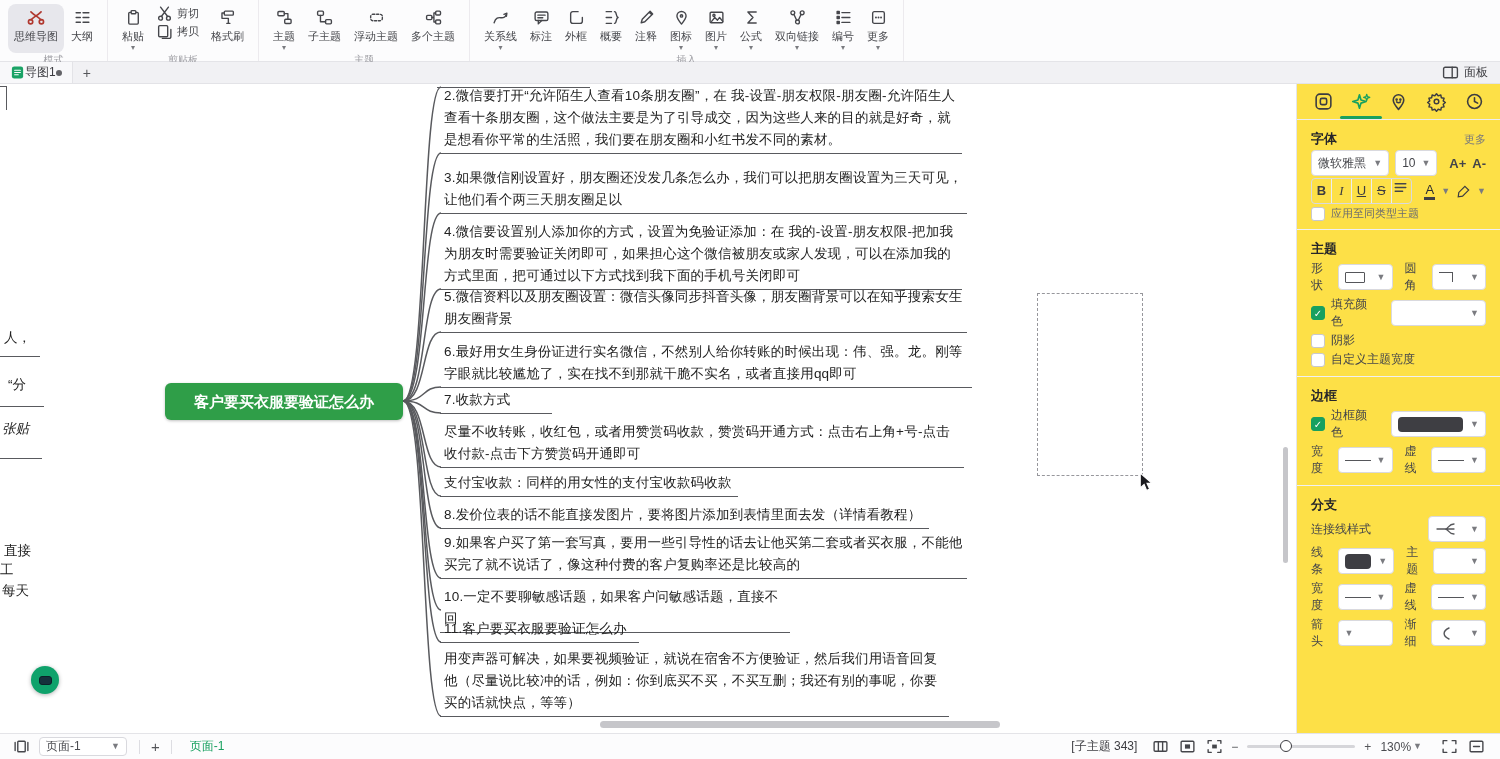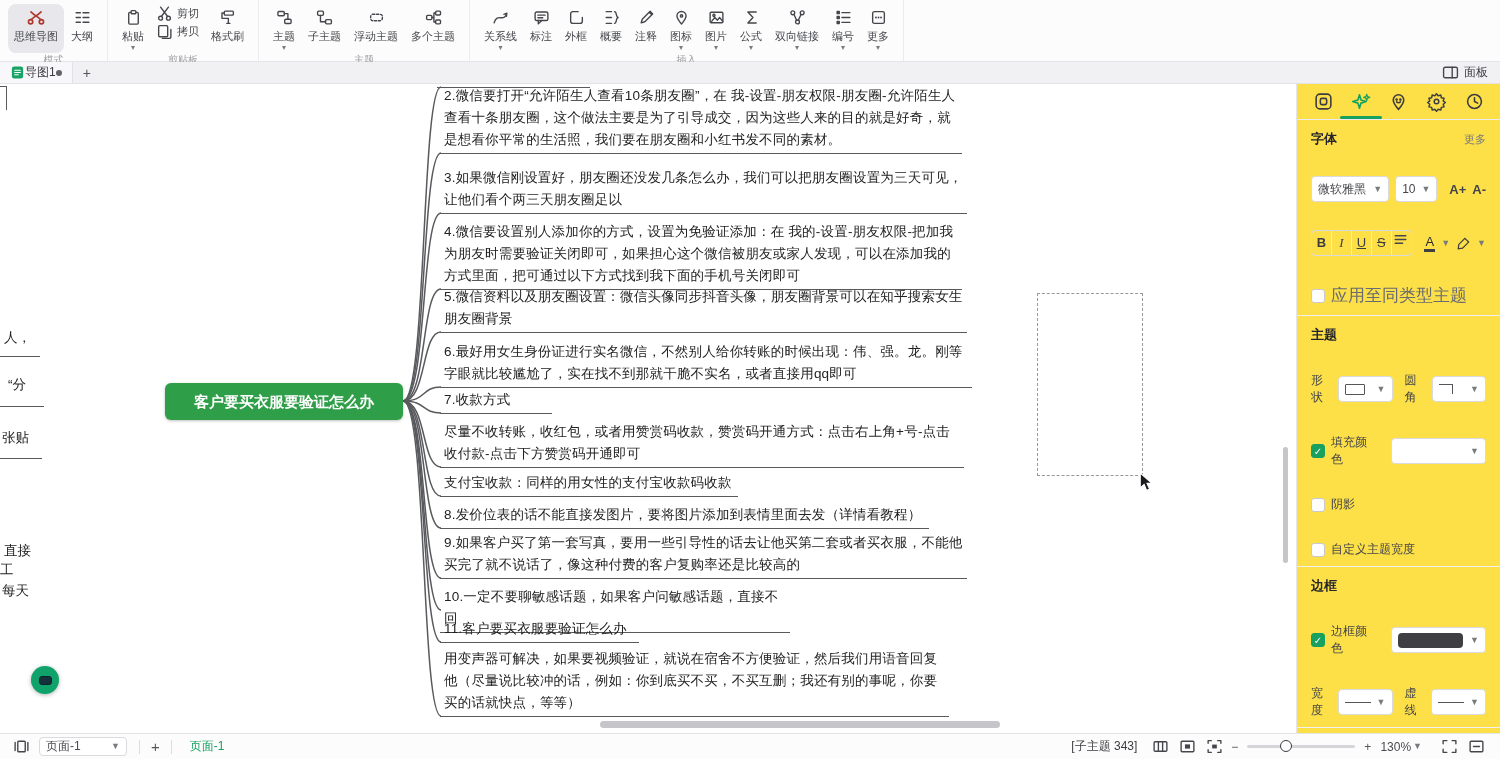--- a/index.html
+++ b/index.html
@@ -54,36 +54,36 @@
   #right-panel{position:absolute;left:1296px;top:84px;width:204px;bottom:26px;background:#fde047;
                border-left:1px solid #e5e5e9;z-index:8;overflow:hidden}
   #panel-tabs{height:36px;display:flex;align-items:stretch;justify-content:space-between;
               border-bottom:1px solid #ececf0;padding:0 8px}
   .ptab{width:36px;display:flex;align-items:center;justify-content:center;position:relative}
   .ptab.active::after{content:"";position:absolute;bottom:0;left:-3px;right:-3px;height:3px;background:var(--green);border-radius:2px}
   .psec{padding:10px 14px 8px;border-bottom:1px solid #f0f0f3}
   .psec-head{display:flex;align-items:center;justify-content:space-between}
   .psec-title{font-size:13px;font-weight:bold;color:#26262a}
   .psec-more{font-size:11px;color:#77787d}
-  .prow{display:flex;align-items:center;margin-top:28px;font-size:12px;color:#44454a;gap:6px}
+  .prow{display:flex;align-items:center;margin-top:2px;font-size:12px;color:#44454a;gap:6px}
   .sp{flex:1}
   .dd{height:26px;border:1px solid #d9d9de;border-radius:4px;background:#fff;display:flex;
       align-items:center;justify-content:space-between;padding:0 6px;gap:5px}
   .caret{color:#7a7b80;font-size:9px;line-height:1}
   .cb{width:14px;height:14px;border:1px solid #c8c8cd;border-radius:3px;background:#fff;flex:0 0 auto;
       font-size:10px;line-height:13px;text-align:center;color:#fff}
   .cb.on{background:var(--green);border-color:var(--green)}
   .swatch-dark{width:100%;height:15px;border-radius:4px;background:#3e3e43;margin-right:2px}
   .swatch-line{width:26px;border-top:1.6px solid #55565a}
   .fmt-group{display:flex;align-items:center;border:1px solid #d9d9de;border-radius:4px;height:26px;overflow:hidden}
   .fmt-btn{width:24px;text-align:center;font-size:13px;color:#3c3c41;border-right:1px solid #ececf0;
            height:100%;line-height:24px}
   .fmt-btn:last-child{border-right:none}
   .font-colorA{font-size:13px;color:#2c2c30;border-bottom:3px solid #3f3f44;line-height:14px;padding:0 1px}
-  .apply-row{font-size:17px;color:#6a6b70}
+  .apply-row{font-size:11px;color:#6a6b70}
   
   #statusbar{position:absolute;left:0;bottom:0;width:1500px;height:26px;background:#fcfcfd;
              border-top:1px solid #e4e4e8;display:flex;align-items:center;z-index:11;font-size:12px;color:#4a4b50}
   #statusbar .dd{height:19px;margin:0 4px}
   .vsep{width:1px;height:14px;background:#dddde2;margin:0 8px}
   #page-tab-active{color:var(--green);margin:0 10px}
   #zoom-track{width:108px;height:3px;border-radius:2px;background:#d6d6da;position:relative;margin:0 6px}
   #zoom-thumb{position:absolute;left:30%;top:-5px;width:12px;height:12px;border-radius:50%;
               background:#fff;border:1.6px solid #3c3c41}
   .sb-icon{display:flex;align-items:center;justify-content:center;padding:0 5px}
@@ -121,21 +121,21 @@
       <div class="topic" style="top: 471px; width: 298px;">支付宝收款：同样的用女性的支付宝收款码收款</div>
       <div class="topic" style="top: 503px; width: 489px;">8.发价位表的话不能直接发图片，要将图片添加到表情里面去发（详情看教程）</div>
       <div class="topic" style="top: 531px; width: 527px;">9.如果客户买了第一套写真，要用一些引导性的话去让他买第二套或者买衣服，不能他买完了就不说话了，像这种付费的客户复购率还是比较高的</div>
       <div class="topic" style="top: 585px; width: 350px;">10.一定不要聊敏感话题，如果客户问敏感话题，直接不回</div>
       <div class="topic" style="top: 617px; width: 199px;">11.客户要买衣服要验证怎么办</div>
       <div class="topic" style="top: 647px; width: 509px;">用变声器可解决，如果要视频验证，就说在宿舍不方便验证，然后我们用语音回复他（尽量说比较冲的话，例如：你到底买不买，不买互删；我还有别的事呢，你要买的话就快点，等等）</div>
     </div>
   <div id="frags-host">
       <div class="frag" style="left: 4px; top: 329px;">人，</div>
       <div class="frag" style="left: 8px; top: 376px;">“分</div>
-      <div class="frag" style="left: 2px; top: 429px;">张贴</div>
+      <div class="frag" style="left: 2px; top: 420px; font-style: italic;">张贴</div>
       <div class="frag" style="left: 4px; top: 542px;">直接</div>
       <div class="frag" style="left: 0px; top: 561px;">工</div>
       <div class="frag" style="left: 2px; top: 582px;">每天</div>
       <div class="fragline" style="left: 0px; top: 356px; width: 40px;"></div>
       <div class="fragline" style="left: 0px; top: 406px; width: 44px;"></div>
       <div class="fragline" style="left: 0px; top: 458px; width: 42px;"></div>
       <div class="fragline" style="left: 437px; top: 87px; width: 153px;"></div>
     </div>
   <div id="edge-frag"></div>
   <div id="selection-rect"></div>

